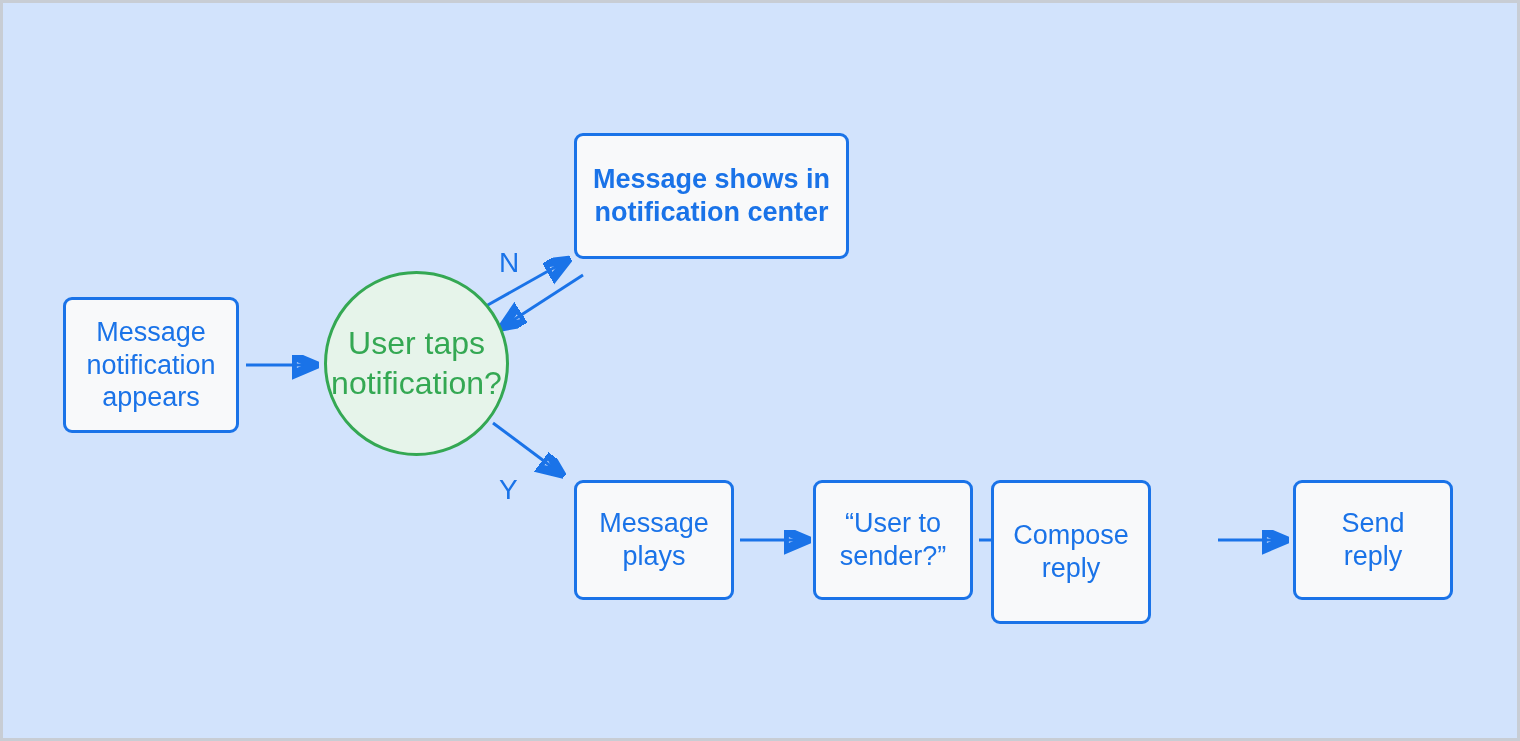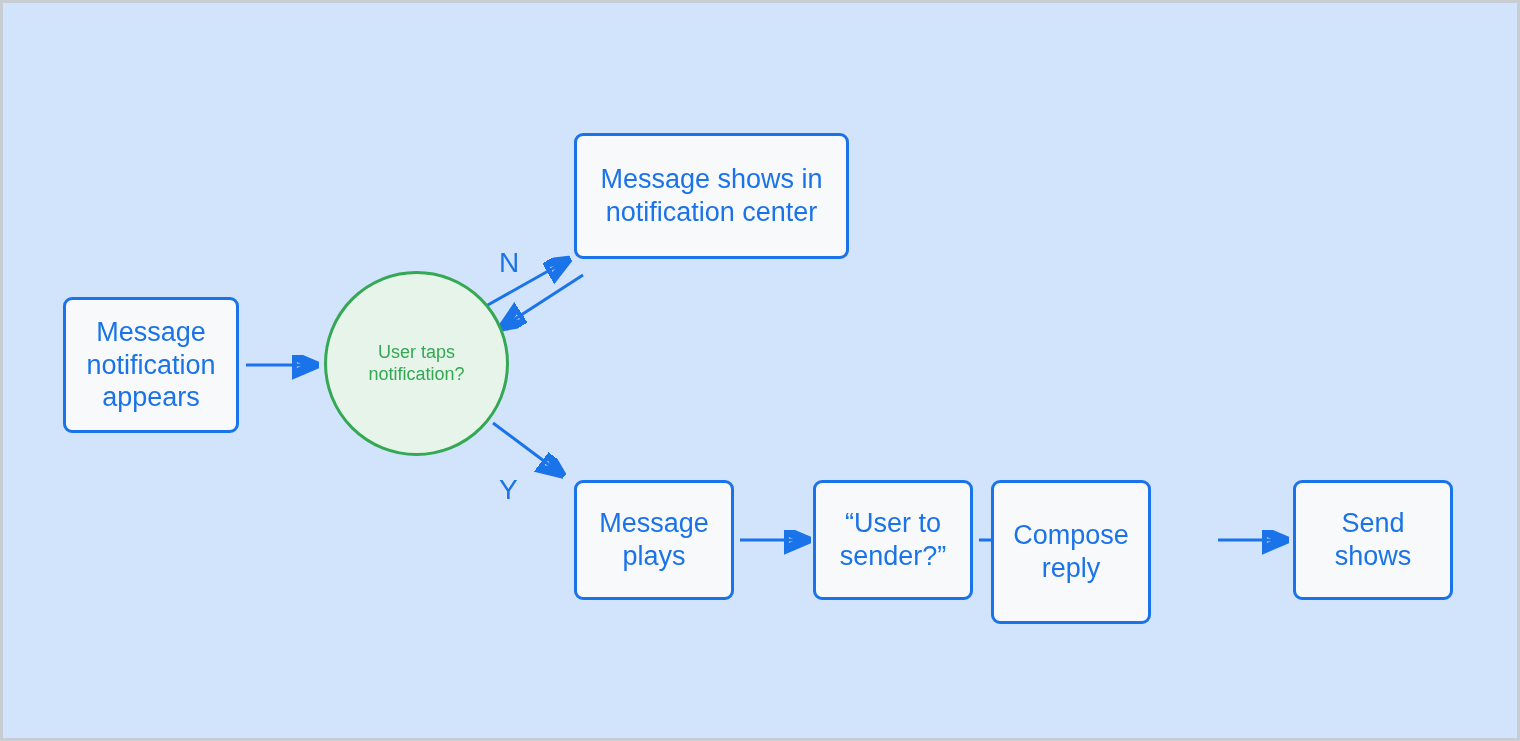--- a/index.html
+++ b/index.html
@@ -33,21 +33,21 @@
     border-radius: 9px;
     color: #1a73e8;
     font-size: 27px;
     padding: 2px 8px;
   }
   .circle {
     background: #e6f4ea;
     border: 3px solid #34a853;
     border-radius: 50%;
     color: #34a853;
-    font-size: 18px;
+    font-size: 32px;
   }
   .edge-label {
     position: absolute;
     color: #1a73e8;
     font-size: 28px;
     line-height: 1;
   }
   svg.edges {
     position: absolute;
     left: 0;
@@ -89,32 +89,32 @@
     <line x1="1215" y1="537" x2="1281" y2="537" marker-end="url(#arrowhead)"></line>
   </svg>
 
   <div class="node box" style="left:60px; top:294px; width:176px; height:136px;">Message
 notification
 appears</div>
 
   <div class="node circle" style="left:321px; top:268px; width:185px; height:185px;">User taps
 notification?</div>
 
-  <div class="node box" style="left:571px; top:130px; width:275px; height:126px;">Message shows in
+  <div class="node box" style="left:571px; top:130px; width:275px; height:126px;font-weight:bold;">Message shows in
 notification center</div>
 
   <div class="node box" style="left:571px; top:477px; width:160px; height:120px;">Message
 plays</div>
 
   <div class="node box" style="left:810px; top:477px; width:160px; height:120px;">“User to
 sender?”</div>
 
   <div class="node box" style="left:988px; top:477px; width:160px; height:144px;">Compose
 reply</div>
 
   <div class="node box" style="left:1290px; top:477px; width:160px; height:120px;">Send
-shows</div>
+reply</div>
 
   <div class="edge-label" style="left:496px; top:246px;">N</div>
 
   <div class="edge-label" style="left:496px; top:473px;">Y</div>
 
 </div>
 
 </body></html>

